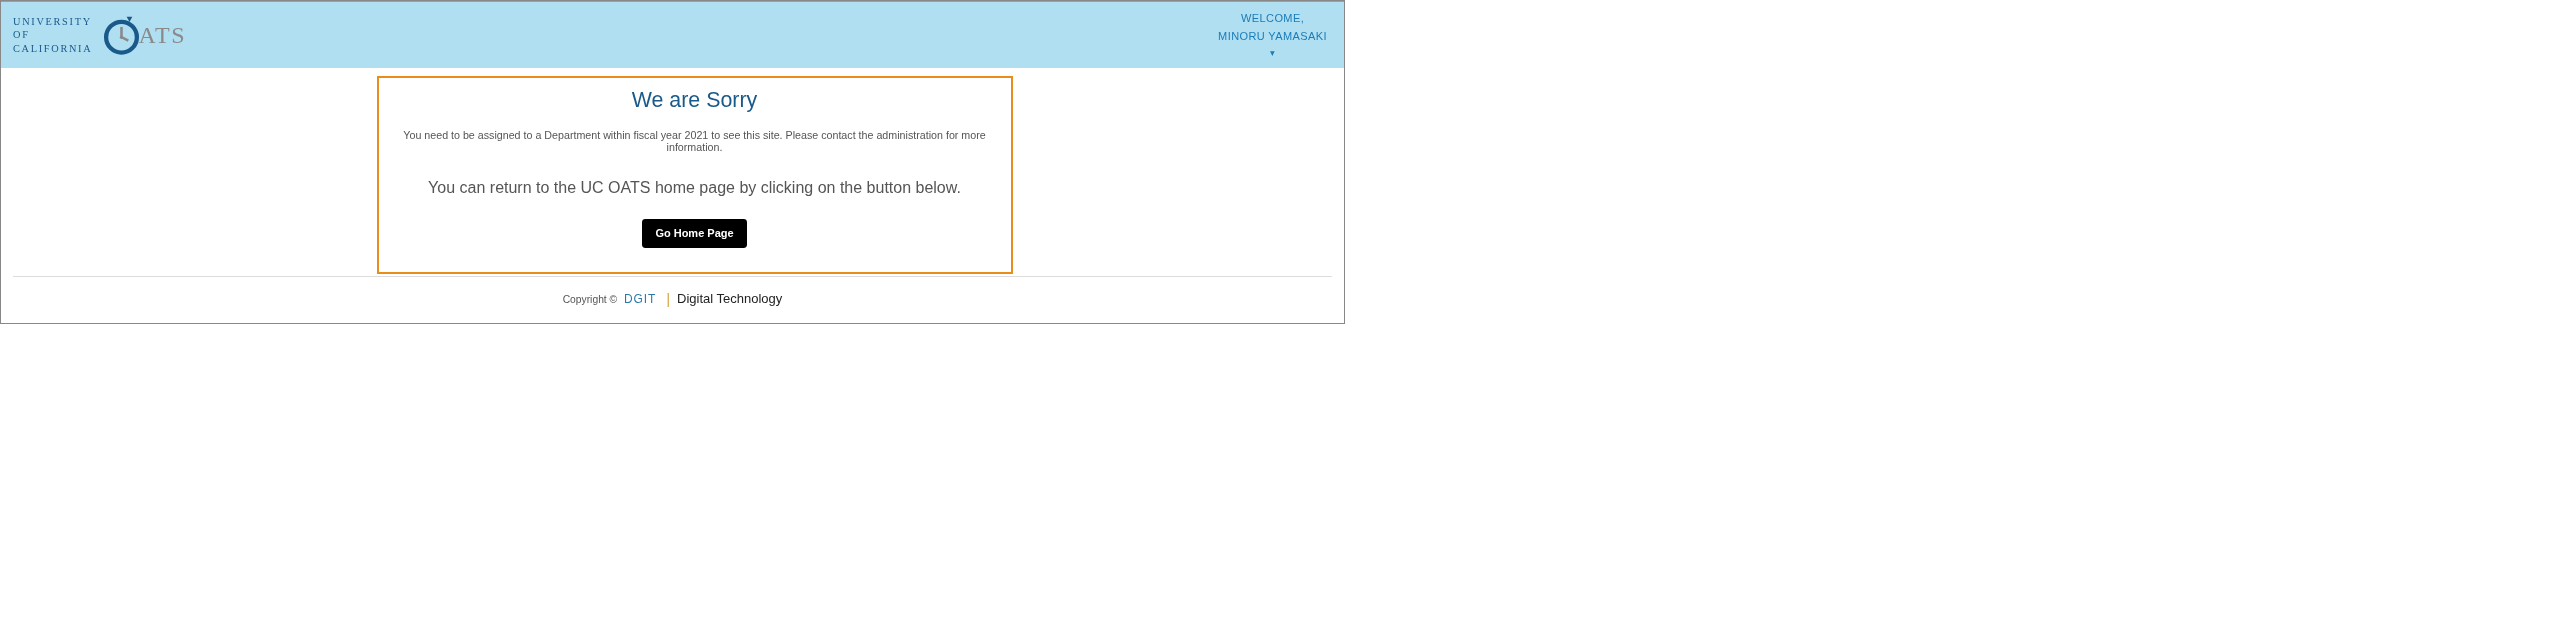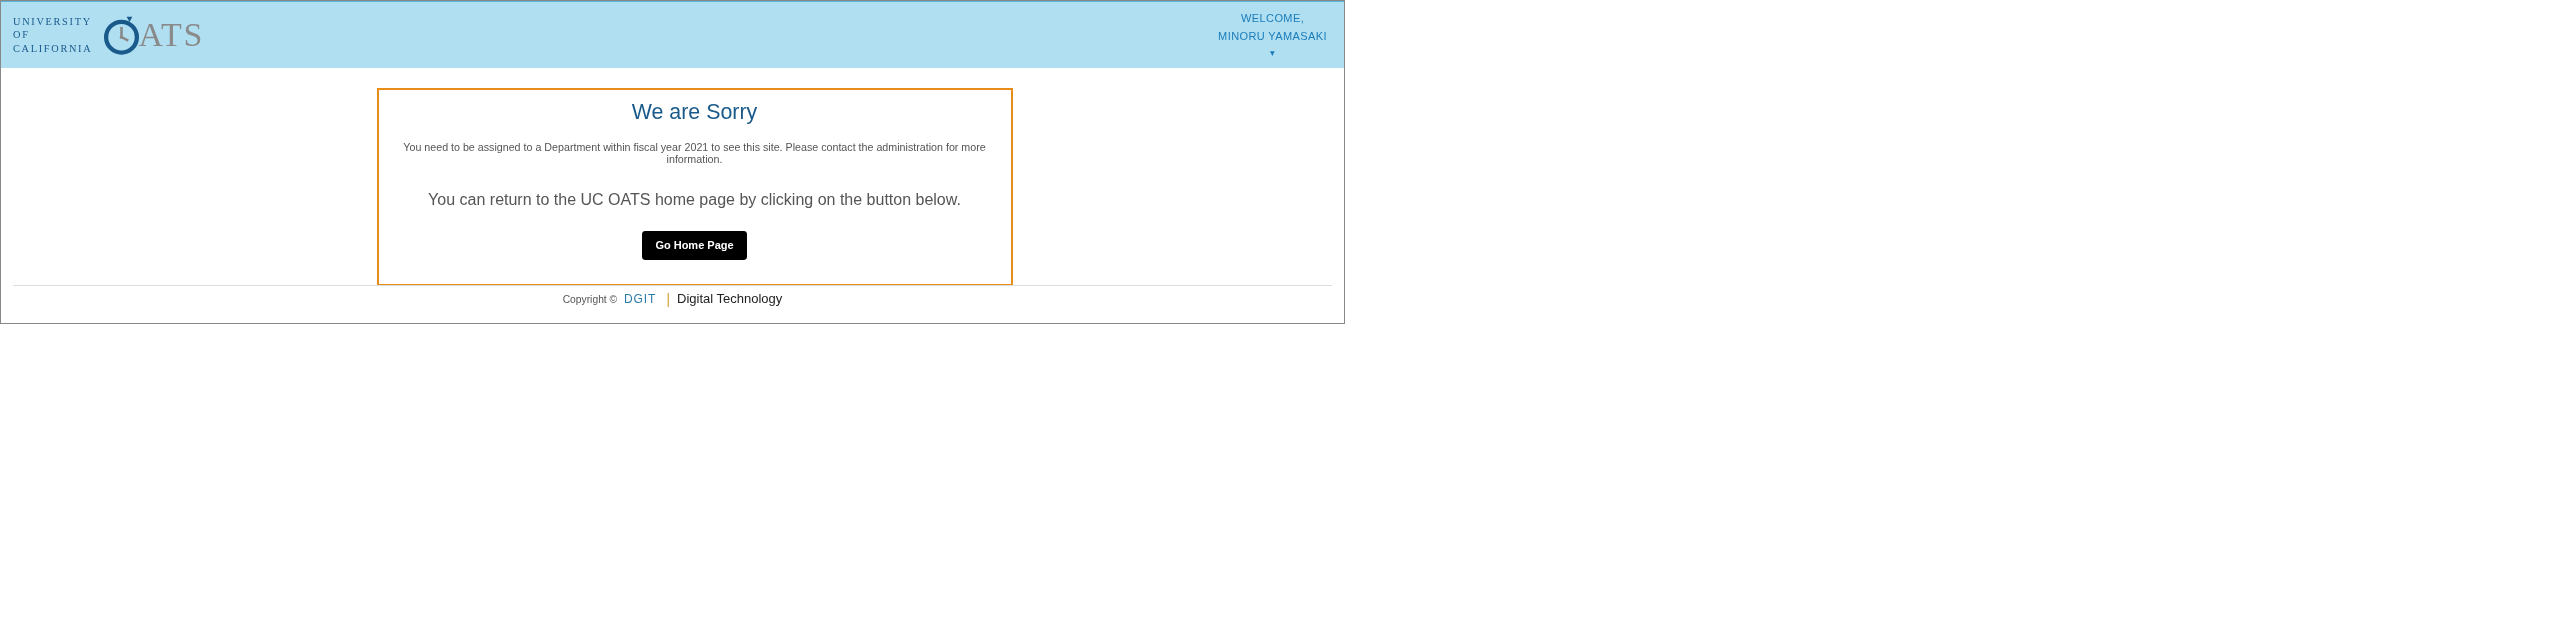--- a/index.html
+++ b/index.html
@@ -41,41 +41,41 @@
       display: flex;
       align-items: center;
     }
     .logo-clock {
       width: 41px;
       height: 41px;
       position: relative;
     }
     .oats-text {
       font-family: Georgia, 'Times New Roman', serif;
-      font-size: 34px;
+      font-size: 24px;
       color: #8a8a8a;
       letter-spacing: 1.7px;
       font-weight: 400;
       margin-left: -3.4px;
     }
     .welcome {
       color: #1a7cb8;
       font-size: 11px;
       letter-spacing: 0.4px;
       display: flex;
       align-items: center;
       gap: 5.1px;
       cursor: pointer;
       flex-direction: column;
     }
     .chevron {
       font-size: 9.4px;
     }
     .main {
-      padding-top: 20px;
+      padding-top: 8px;
       display: flex;
       justify-content: center;
       margin-left: 44px;
     }
     .content-box {
       width: 636px;
       border: 2.6px solid #e88c1a;
       padding: 10.3px 6.9px 24px 6.9px;
       text-align: center;
     }
@@ -105,21 +105,21 @@
       font-weight: bold;
       cursor: pointer;
     }
     .footer {
       position: absolute;
       bottom: 15.4px;
       left: 12px;
       right: 12px;
       text-align: center;
       border-top: 0.9px solid #ddd;
-      padding-top: 4px;
+      padding-top: 13px;
       font-size: 12px;
       color: #333;
     }
     .footer .copy {
       font-size: 10.3px;
       color: #555;
     }
     .footer .dgit {
       color: #2a7aa8;
       font-weight: 500;

